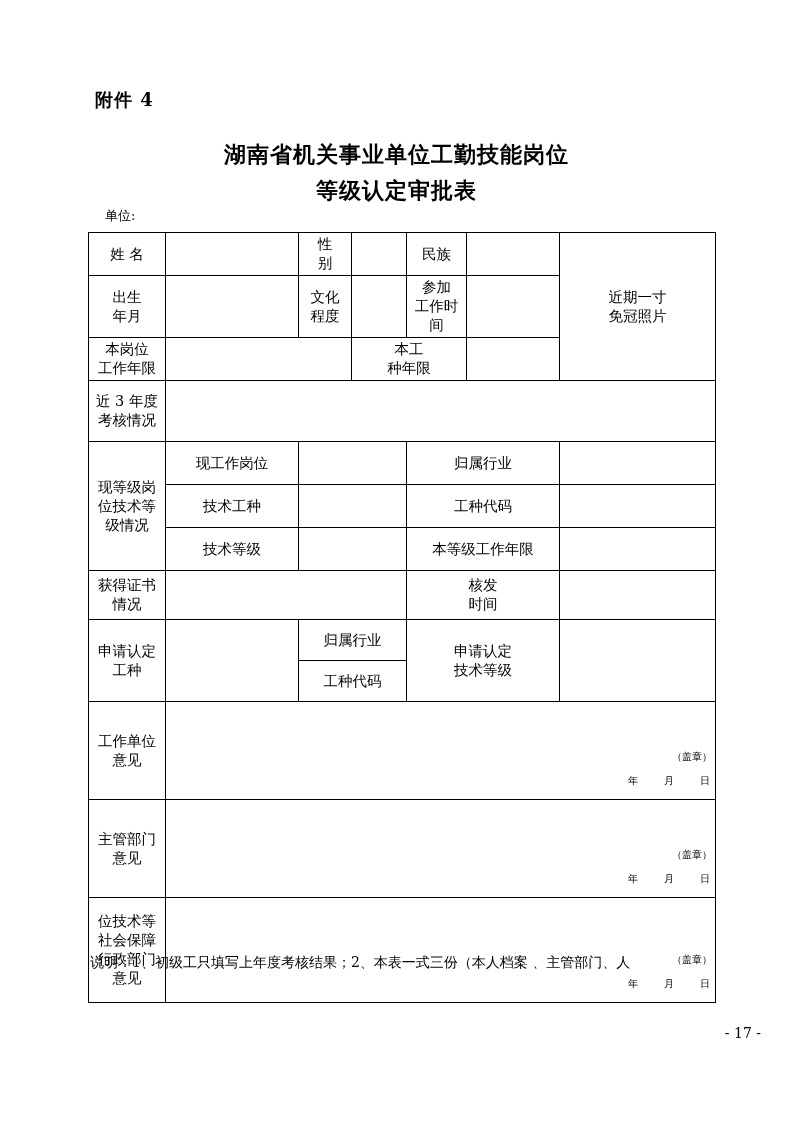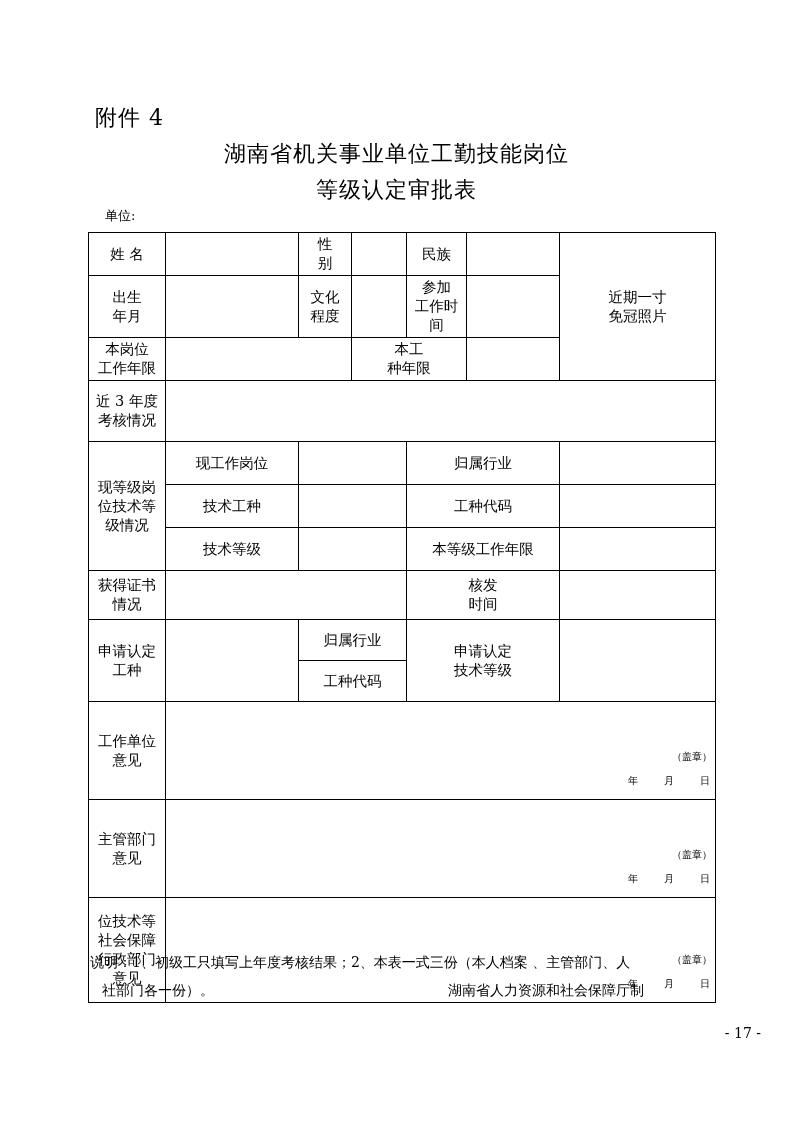--- a/index.html
+++ b/index.html
@@ -17,33 +17,33 @@
   .page {
     position: absolute;
     left: 0; top: 0;
     width: 793px;
     height: 1122px;
     overflow: hidden;
   }
   .attachment-label {
     position: absolute;
     left: 95px;
-    top: 103px;
-    font-size: 22px;
-    font-weight: normal;
+    top: 88px;
+    font-size: 18px;
+    font-weight: bold;
     letter-spacing: 1px;
   }
   .doc-title {
     position: absolute;
     left: 0;
     top: 136px;
     width: 793px;
     text-align: center;
     font-size: 22px;
-    font-weight: normal;
+    font-weight: bold;
     letter-spacing: 1px;
     line-height: 36px;
   }
   .doc-title .line2 {
     display: block;
   }
   .meta-row {
     position: absolute;
     left: 95px;
     top: 207px;
@@ -295,21 +295,17 @@
             <span class="seal">（盖章）</span>
             <span class="date"><span>年</span><span class="g"></span><span>月</span><span class="g"></span><span>日</span></span>
           </span>
         </td>
       </tr>
     </tbody>
   </table>
 
   <div class="note">
     <span class="l1">说明：1、初级工只填写上年度考核结果；2、本表一式三份（本人档案 、主管部门、人</span>
-    <span class="l2">
-      <span>社部门各一份）。</span>
-      <span class="issuer">湖南省人力资源和社会保障厅制</span>
-    </span>
   </div>
 
   <div class="page-number">- 17 -</div>
 
 </div>
 
 </body></html>

